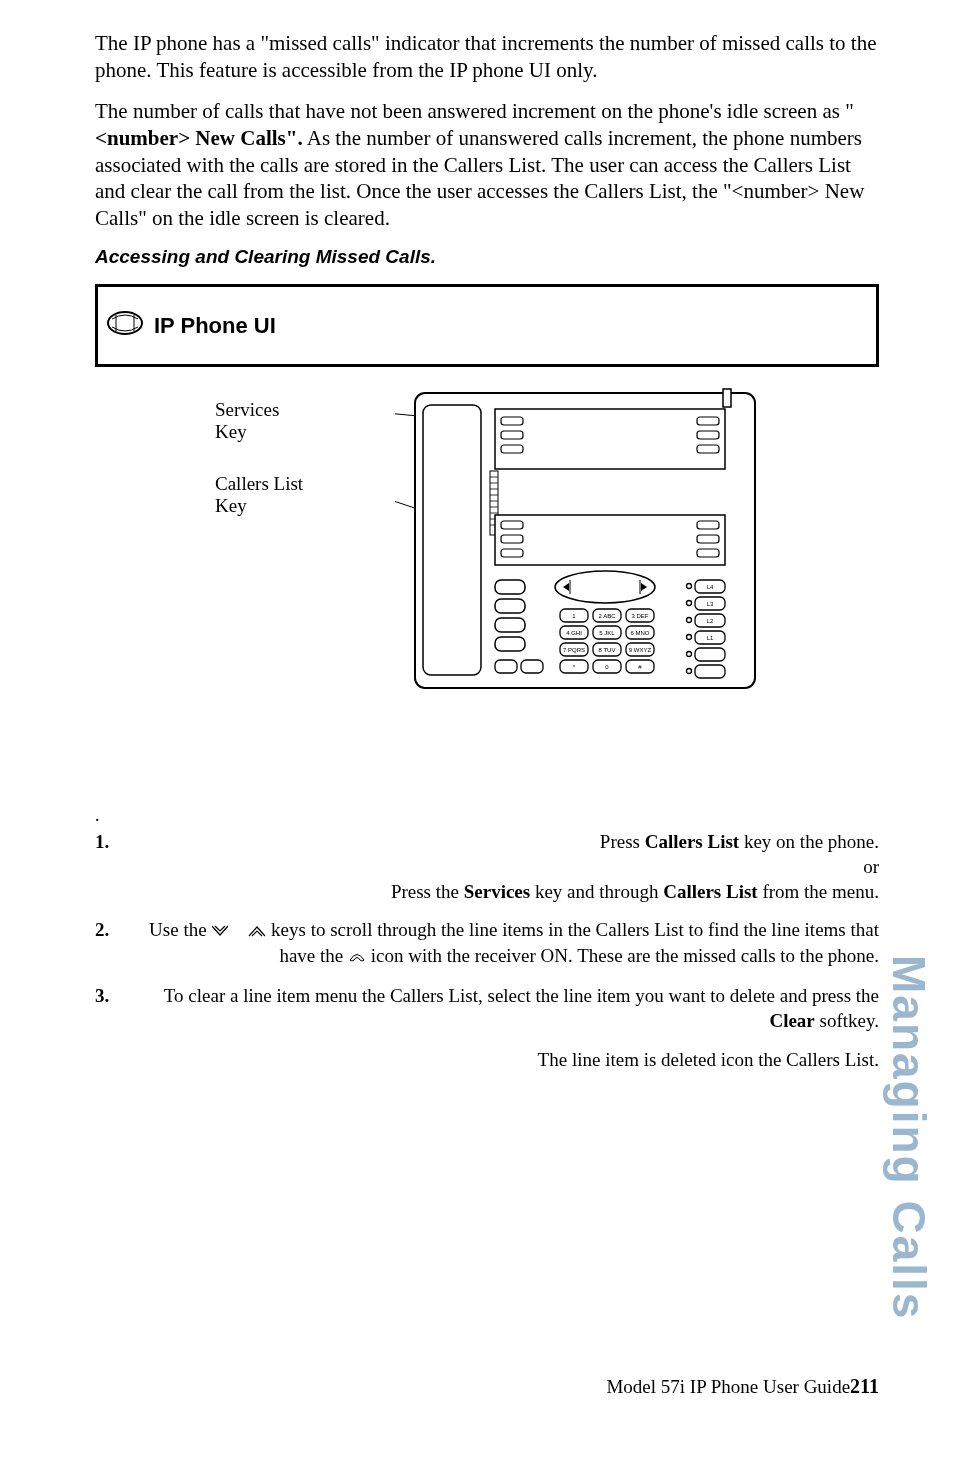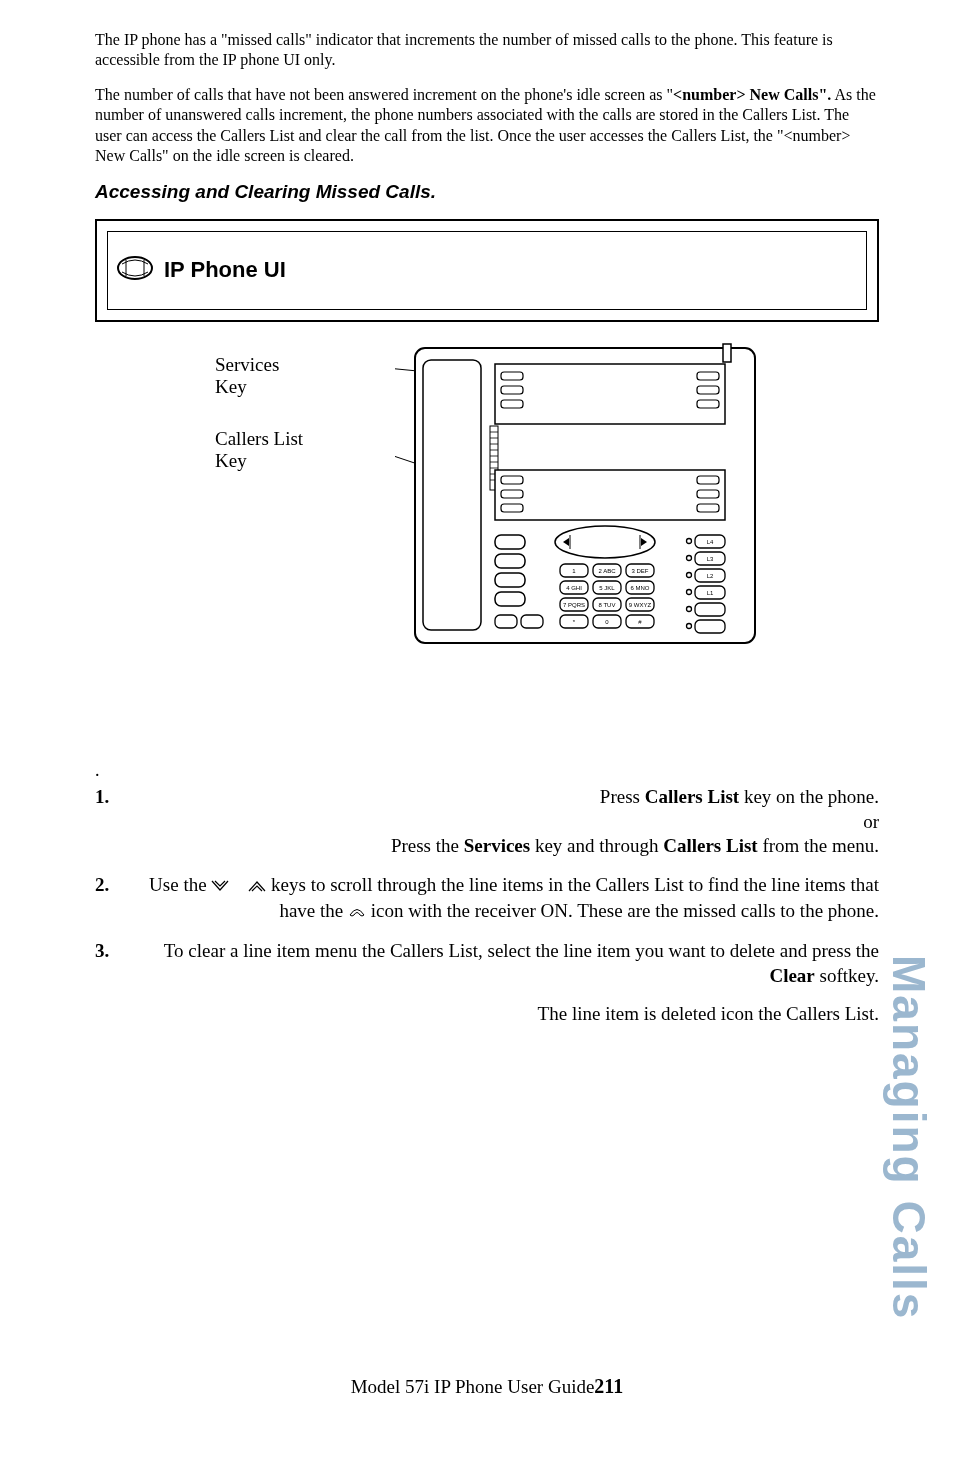--- a/index.html
+++ b/index.html
@@ -17,41 +17,41 @@
     min-height: 1420px;
     box-sizing: border-box;
   }
   .section-title {
     font-family: Arial, Helvetica, sans-serif;
     font-weight: bold;
     font-size: 24px;
     margin-bottom: 6px;
   }
   .para {
-    font-size: 16px;
+    font-size: 21px;
     line-height: 1.28;
     margin-bottom: 14px;
   }
   .subheading {
     font-family: Arial, Helvetica, sans-serif;
     font-weight: bold;
     font-style: italic;
     font-size: 19px;
     margin-top: 5px;
     margin-bottom: 16px;
   }
   .ui-box {
     border: 2px solid #000;
     width: 100%;
     box-sizing: border-box;
     margin-bottom: 18px;
   }
   .ui-box-inner {
     border: 1px solid #000;
-    margin: 10px;
+    margin: 0;
     padding: 22px 8px;
     display: flex;
     align-items: center;
     gap: 10px;
   }
   .ui-label {
     font-family: Arial, Helvetica, sans-serif;
     font-weight: bold;
     font-size: 22px;
   }
@@ -113,21 +113,21 @@
     color: #9bb7cf;
     letter-spacing: 2px;
   }
   .footer {
     position: absolute;
     bottom: 22px;
     left: 0;
     right: 0;
     padding: 0 75px 0 95px;
     display: flex;
-    justify-content: center;
+    justify-content: flex-end;
     align-items: baseline;
     font-size: 19px;
   }
   .footer-page {
     font-weight: bold;
     font-size: 20px;
   }
 </style>
 </head>
 <body>

